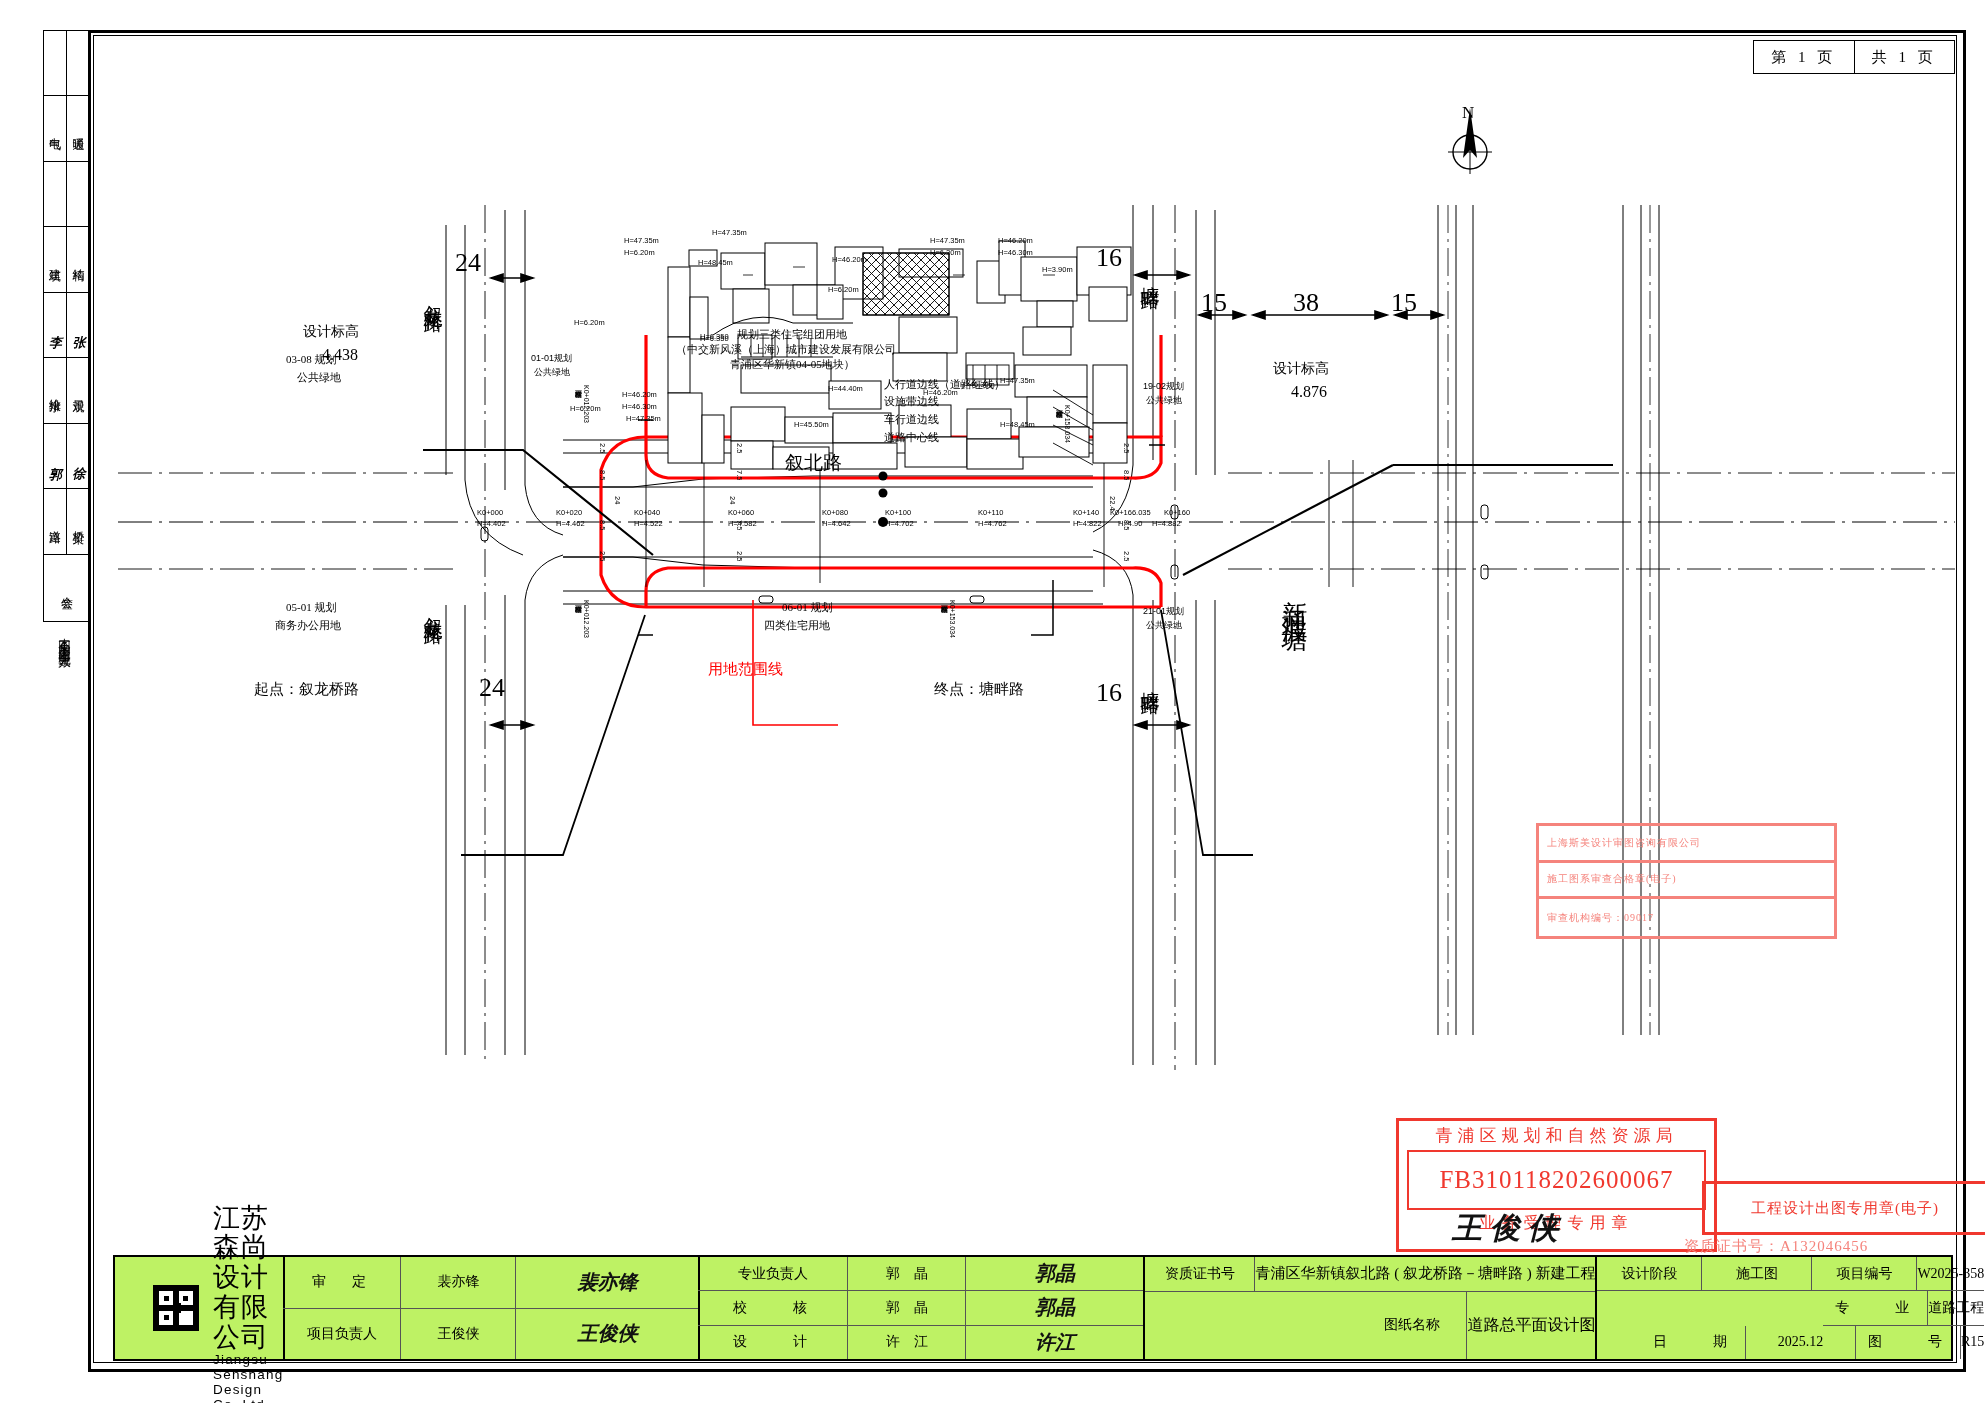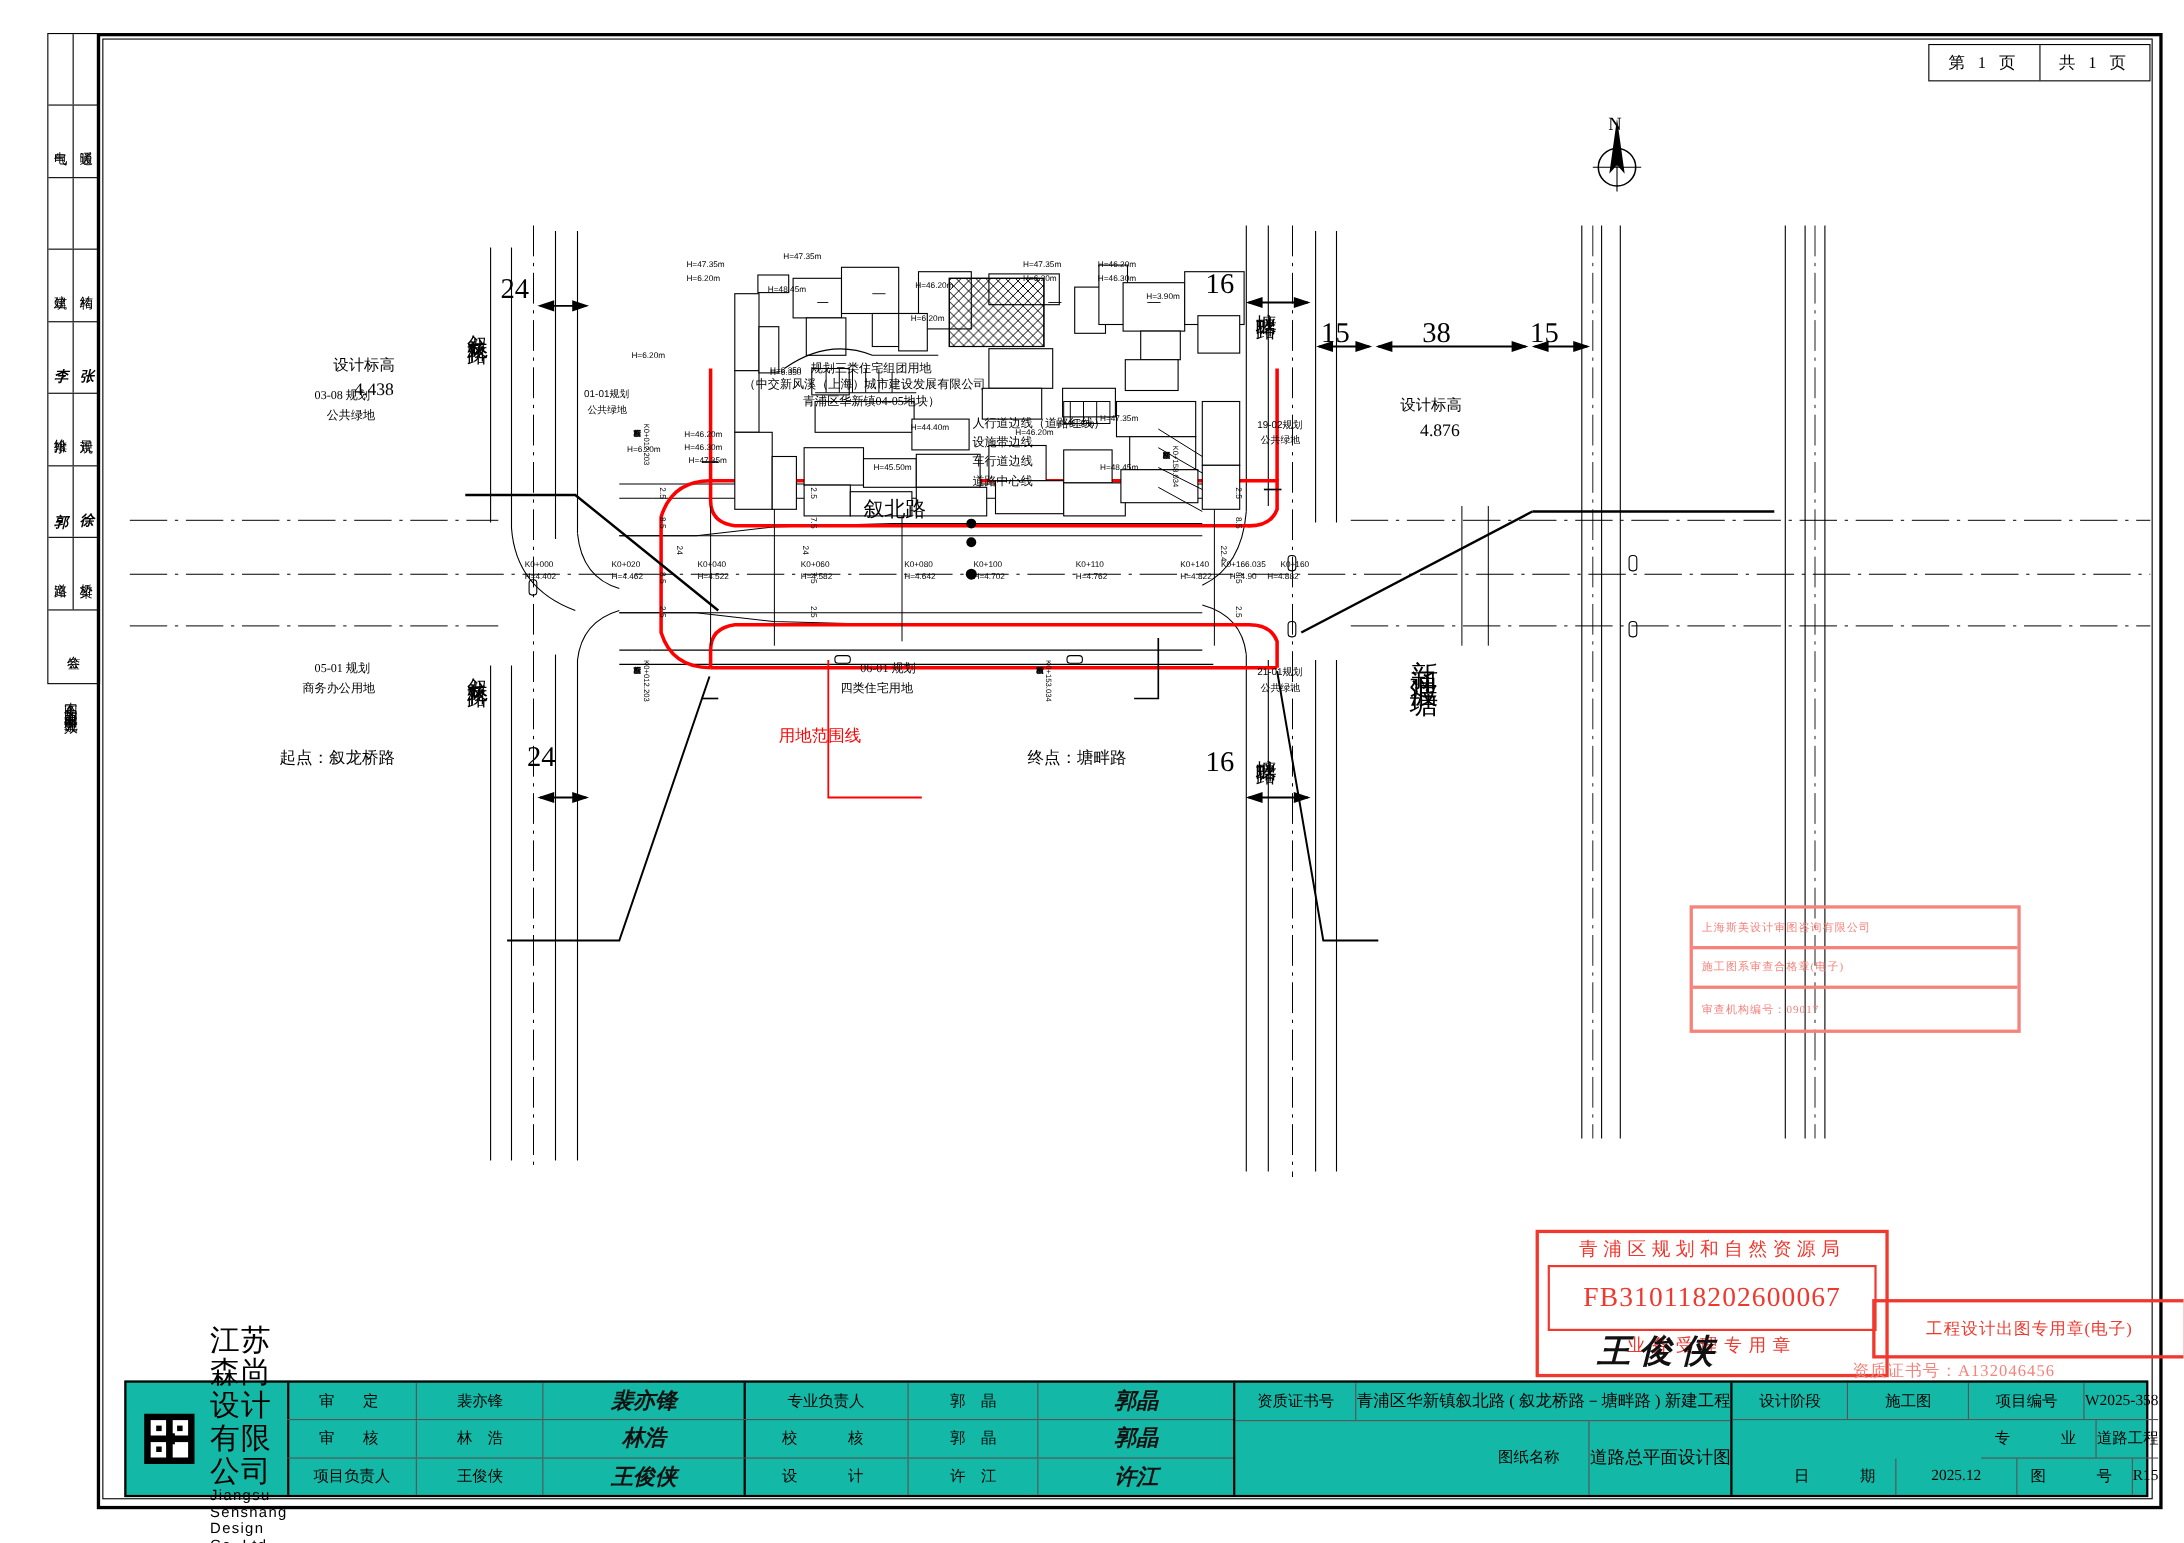--- a/index.html
+++ b/index.html
@@ -79,21 +79,21 @@
       letter-spacing:1px;font-family:"Liberation Serif",serif;}
   #stamp-validity{left:1656px;top:1290px;font-size:16px;color:#f5837c;
       letter-spacing:0px;font-family:"Liberation Serif",serif;}
 
   
   .sig{font-family:"Liberation Serif",serif;font-weight:bold;font-style:italic;
        color:#111;white-space:nowrap;}
 
   
   #title-block{left:113px;top:1255px;width:1840px;height:106px;
-      border:2px solid #000;display:flex;background:#14b8a6;box-sizing:border-box;}
+      border:2px solid #000;display:flex;background:#bef264;box-sizing:border-box;padding-left:22px;}
   #tb-logo{width:365px;border-right:2px solid #000;display:flex;align-items:center;
       padding-left:16px;box-sizing:border-box;gap:14px;}
   #tb-logo-mark{width:46px;height:46px;flex:none;}
   #tb-company-cn{font-size:27px;font-family:"Liberation Serif",serif;letter-spacing:1px;
       line-height:1.1;}
   #tb-company-en{font-size:13.5px;font-family:"Liberation Sans",sans-serif;letter-spacing:1.2px;}
 
   .tb-grid{display:flex;flex-direction:column;box-sizing:border-box;align-items:flex-end;}
   .tb-r{display:flex;flex:1;border-bottom:1px solid #555;box-sizing:border-box;}
   .tb-r:last-child{border-bottom:none;}
@@ -595,25 +595,20 @@
     </div>
   </div>
 
   <div class="tb-grid" id="tb-approve">
     <div class="tb-r">
       <div class="tb-c lbl" style="width:118px">审　定</div>
       <div class="tb-c" style="width:115px">裴亦锋</div>
       <div class="tb-c sig" style="width:182px;border-right:none;font-size:20px">裴亦锋</div>
     </div>
     <div class="tb-r">
-      <div class="tb-c lbl" style="width:118px">审　核</div>
-      <div class="tb-c" style="width:115px">林　浩</div>
-      <div class="tb-c sig" style="width:182px;border-right:none;font-size:20px">林浩</div>
-    </div>
-    <div class="tb-r">
       <div class="tb-c lbl2" style="width:118px">项目负责人</div>
       <div class="tb-c" style="width:115px">王俊侠</div>
       <div class="tb-c sig" style="width:182px;border-right:none;font-size:20px">王俊侠</div>
     </div>
   </div>
 
   <div class="tb-grid" id="tb-names">
     <div class="tb-r">
       <div class="tb-c lbl2" style="width:150px">专业负责人</div>
       <div class="tb-c" style="width:118px">郭　晶</div>

